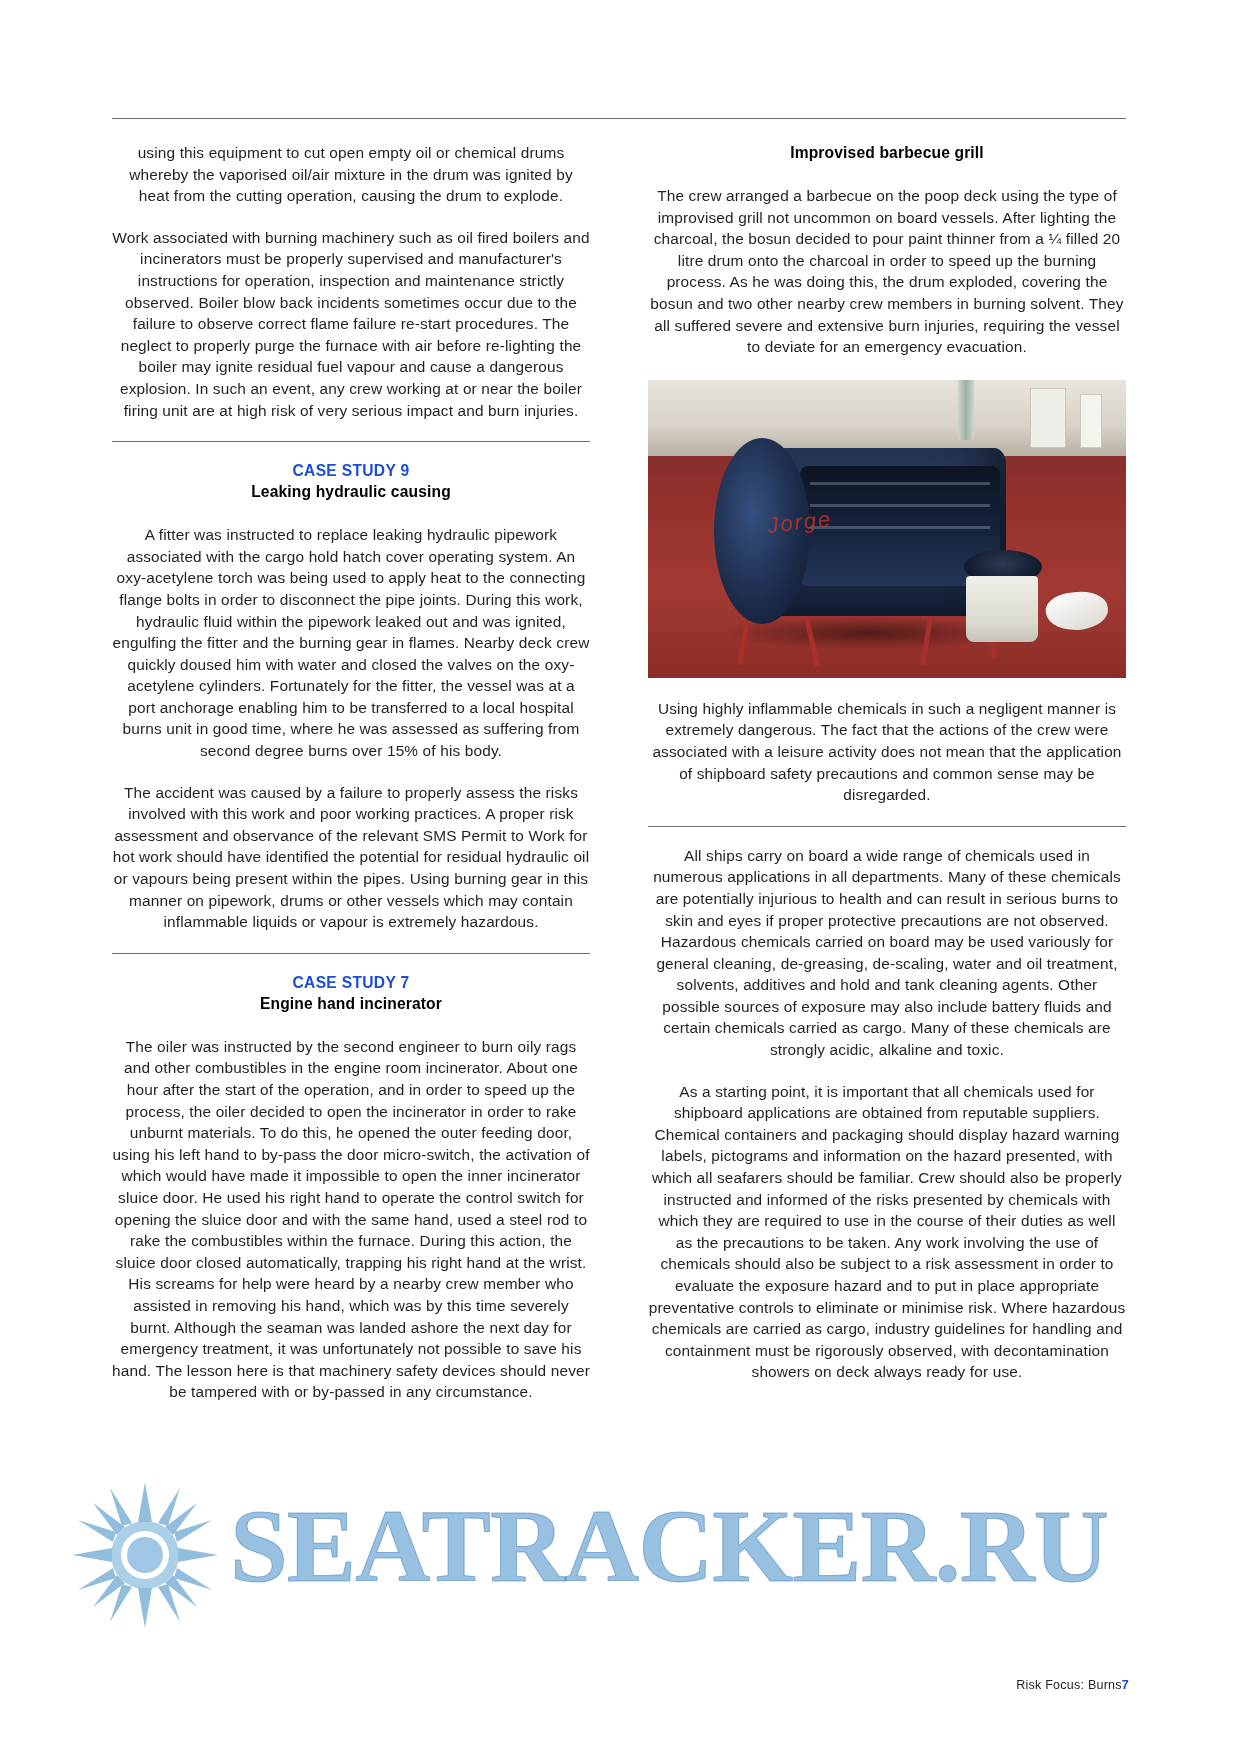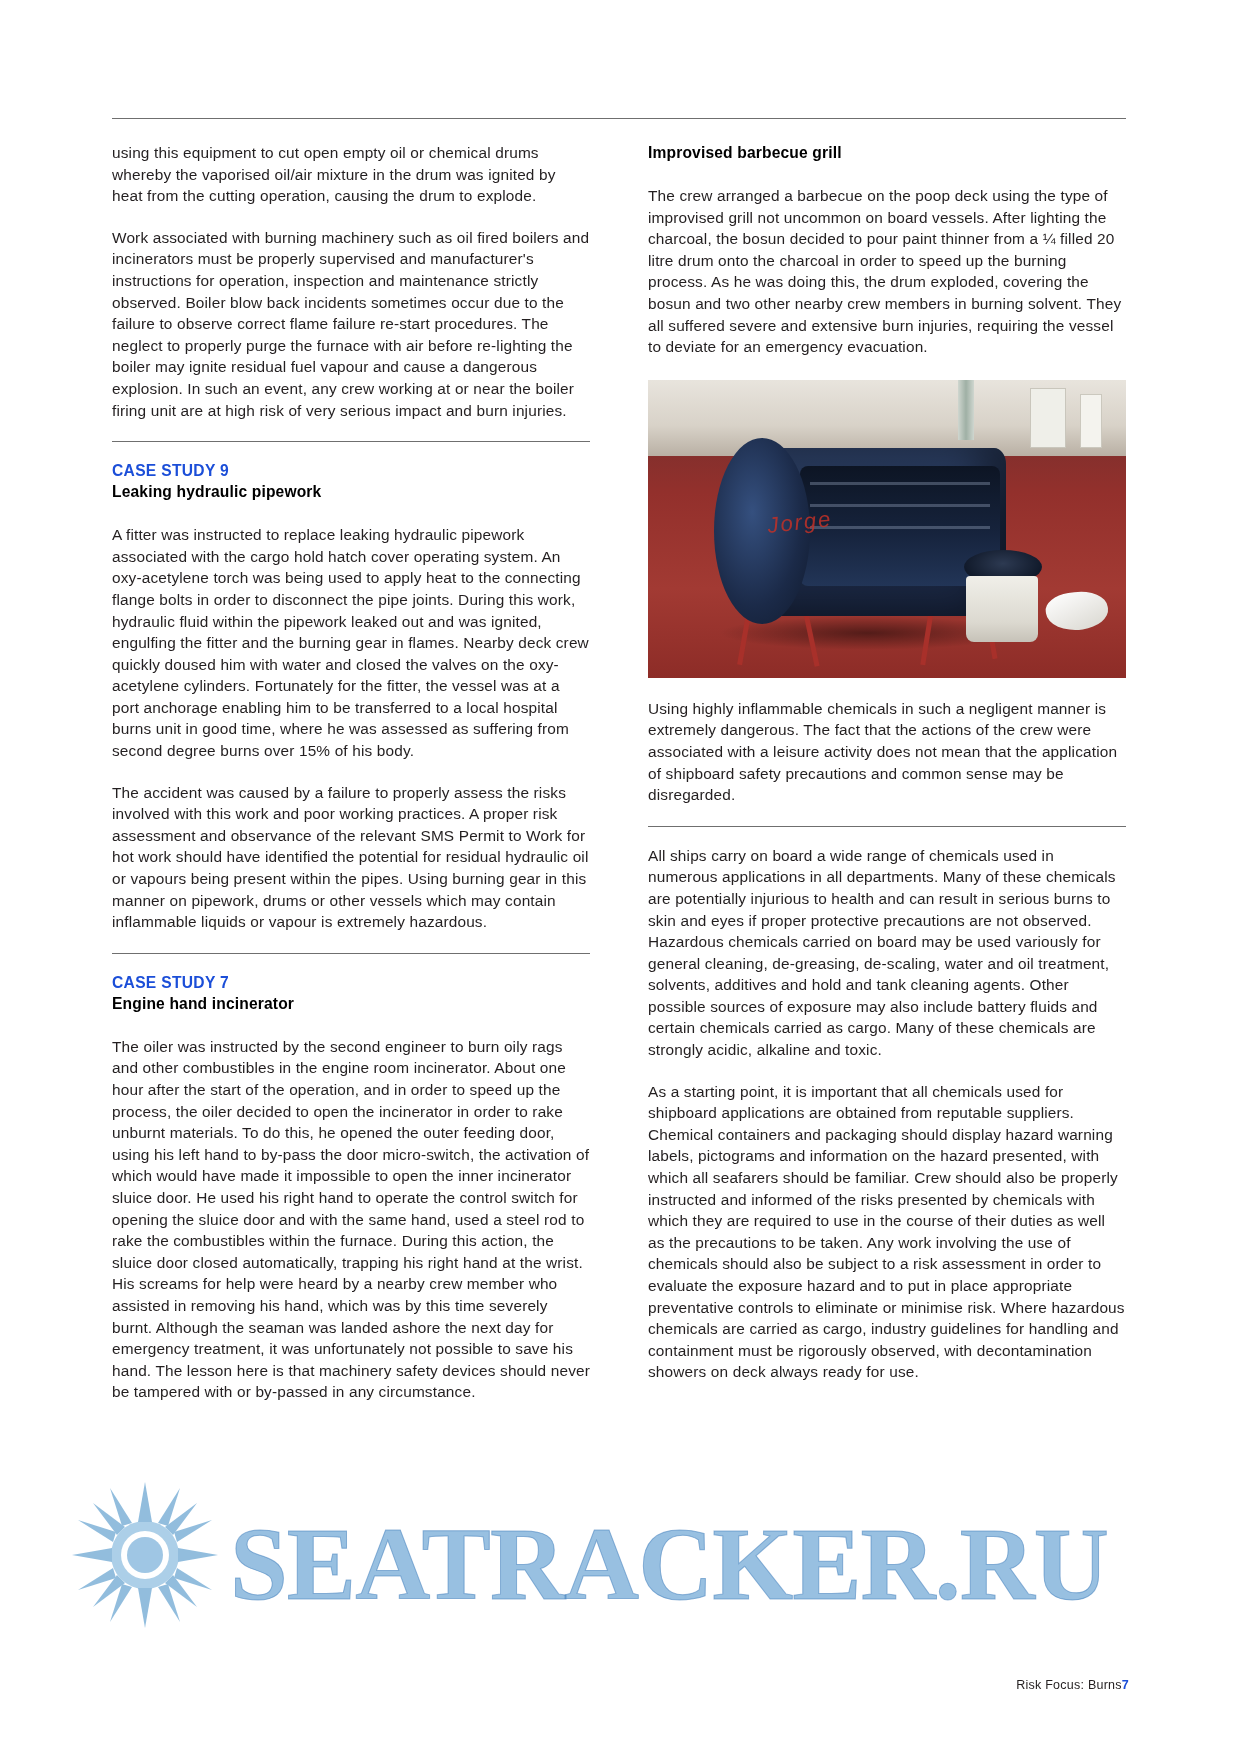--- a/index.html
+++ b/index.html
@@ -36,20 +36,21 @@
   }
   .col {
     width: 478px;
   }
   p {
     margin: 0 0 20px 0;
     font-size: 15.4px;
     line-height: 21.6px;
     letter-spacing: 0.01em;
     color: #231f20;
+    text-align: center;
   }
   p:last-child { margin-bottom: 0; }
 
   .case-head {
     color: #1b4ed8;
     font-weight: bold;
     font-size: 15.6px;
     line-height: 21px;
     letter-spacing: 0.02em;
     margin: 0;
@@ -204,21 +205,21 @@
     position: absolute;
     left: 40px;
     bottom: 124px;
     width: 1160px;
     height: 150px;
     pointer-events: none;
   }
   .wm-text {
     position: absolute;
     left: 190px;
-    top: 24px;
+    top: 6px;
     font-family: "Liberation Serif", serif;
     font-weight: bold;
     font-size: 104px;
     line-height: 120px;
     color: rgba(112,168,214,.72);
     letter-spacing: -1px;
     -webkit-text-stroke: 1px rgba(70,130,190,.55);
   }
   .wm-sun {
     position: absolute;
@@ -238,21 +239,21 @@
   <div class="columns">
 
     <div class="col">
 
       <p>using this equipment to cut open empty oil or chemical drums whereby the vaporised oil/air mixture in the drum was ignited by heat from the cutting operation, causing the drum to explode.</p>
       <p>Work associated with burning machinery such as oil fired boilers and incinerators must be properly supervised and manufacturer's instructions for operation, inspection and maintenance strictly observed. Boiler blow back incidents sometimes occur due to the failure to observe correct flame failure re-start procedures. The neglect to properly purge the furnace with air before re-lighting the boiler may ignite residual fuel vapour and cause a dangerous explosion. In such an event, any crew working at or near the boiler firing unit are at high risk of very serious impact and burn injuries.</p>
 
       <div class="divider"></div>
 
       <p class="case-head">CASE STUDY 9</p>
-      <p class="case-sub">Leaking hydraulic pipework</p>
+      <p class="case-sub">Leaking hydraulic causing</p>
 
       <p>A fitter was instructed to replace leaking hydraulic pipework associated with the cargo hold hatch cover operating system. An oxy-acetylene torch was being used to apply heat to the connecting flange bolts in order to disconnect the pipe joints. During this work, hydraulic fluid within the pipework leaked out and was ignited, engulfing the fitter and the burning gear in flames. Nearby deck crew quickly doused him with water and closed the valves on the oxy-acetylene cylinders. Fortunately for the fitter, the vessel was at a port anchorage enabling him to be transferred to a local hospital burns unit in good time, where he was assessed as suffering from second degree burns over 15% of his body.</p>
       <p>The accident was caused by a failure to properly assess the risks involved with this work and poor working practices. A proper risk assessment and observance of the relevant SMS Permit to Work for hot work should have identified the potential for residual hydraulic oil or vapours being present within the pipes. Using burning gear in this manner on pipework, drums or other vessels which may contain inflammable liquids or vapour is extremely hazardous.</p>
 
       <div class="divider"></div>
 
       <p class="case-head">CASE STUDY 7</p>
       <p class="case-sub">Engine hand incinerator</p>
 
       <p>The oiler was instructed by the second engineer to burn oily rags and other combustibles in the engine room incinerator. About one hour after the start of the operation, and in order to speed up the process, the oiler decided to open the incinerator in order to rake unburnt materials. To do this, he opened the outer feeding door, using his left hand to by-pass the door micro-switch, the activation of which would have made it impossible to open the inner incinerator sluice door. He used his right hand to operate the control switch for opening the sluice door and with the same hand, used a steel rod to rake the combustibles within the furnace. During this action, the sluice door closed automatically, trapping his right hand at the wrist. His screams for help were heard by a nearby crew member who assisted in removing his hand, which was by this time severely burnt. Although the seaman was landed ashore the next day for emergency treatment, it was unfortunately not possible to save his hand. The lesson here is that machinery safety devices should never be tampered with or by-passed in any circumstance.</p>

